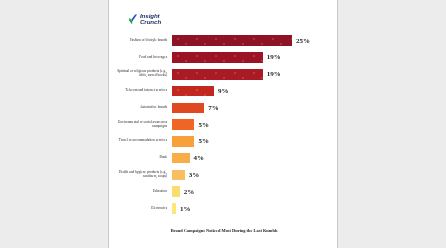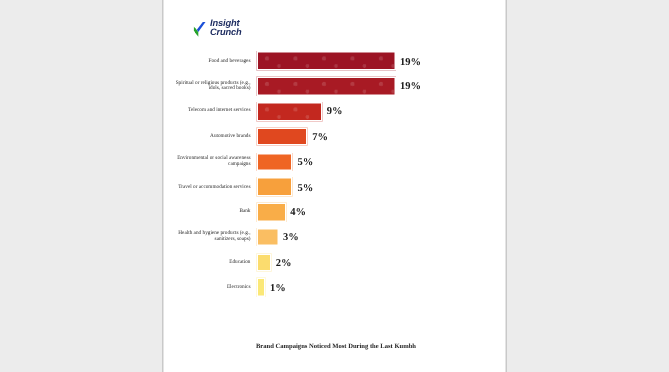--- a/index.html
+++ b/index.html
@@ -128,20 +128,29 @@
         <path d="M0.2 6.3 L2.2 9.1 L2.2 6.2 L0.2 3.6 Z" fill="#27a32b"></path>
       </svg>
       <span id="logo-text">
         <span>Insight</span>
         <span>Crunch</span>
       </span>
     </div>
 
     <div id="chart">
         <div class="row">
+          <div class="cat-label">Fashion or lifestyle brands</div>
+          <div class="bar-area">
+            <div class="bar" style="width: 122px; background: rgb(142, 20, 37);">
+              <div class="tex" style="background: radial-gradient(circle at 6px 4px, rgb(255, 255, 255) 1.3px, transparent 1.6px) 0% 0% / 19px 13px, radial-gradient(circle at 14px 9px, rgb(255, 255, 255) 1.1px, transparent 1.4px) 0% 0% / 19px 13px;"></div>
+            </div>
+            <div class="val">25%</div>
+          </div>
+        </div>
+        <div class="row">
           <div class="cat-label">Food and beverages</div>
           <div class="bar-area">
             <div class="bar" style="width: 92.72px; background: rgb(156, 20, 36);">
               <div class="tex" style="background: radial-gradient(circle at 6px 4px, rgb(255, 255, 255) 1.3px, transparent 1.6px) 0% 0% / 19px 13px, radial-gradient(circle at 14px 9px, rgb(255, 255, 255) 1.1px, transparent 1.4px) 0% 0% / 19px 13px;"></div>
             </div>
             <div class="val">19%</div>
           </div>
         </div>
         <div class="row">
           <div class="cat-label">Spiritual or religious products (e.g., idols, sacred books)</div>

